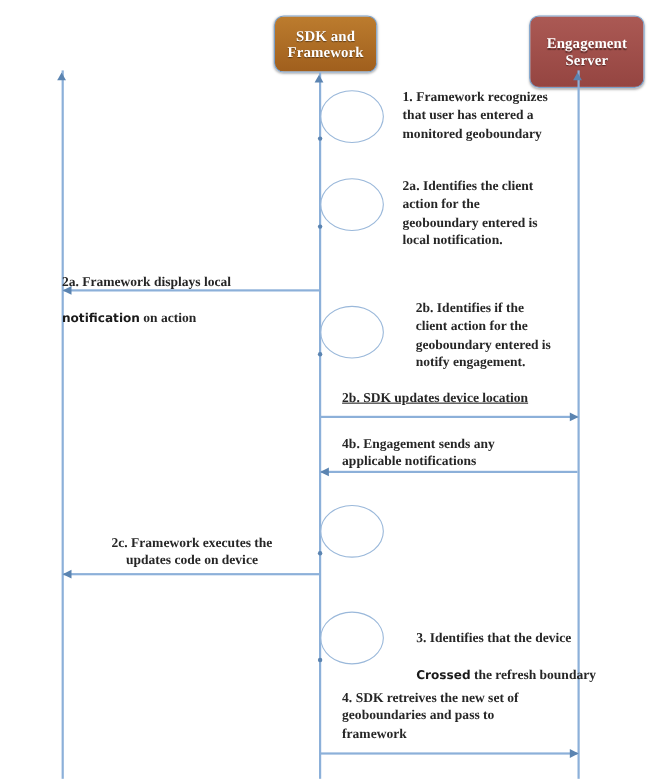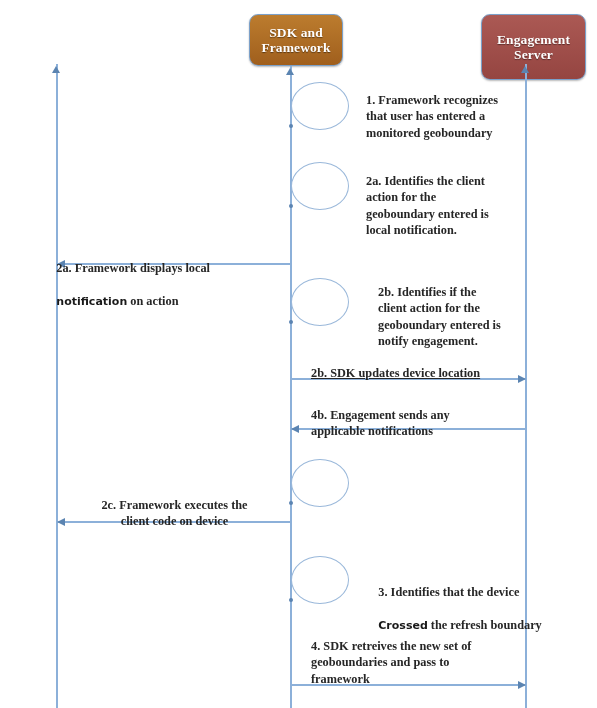--- a/index.html
+++ b/index.html
@@ -54,21 +54,20 @@
   .arrow-head.left{  border-right:8px solid #5b84b1; }
   
   .msg-label{
     position:absolute;
     font-family:"Liberation Serif", serif;
     font-weight:bold;
     font-size:12.3px;
     line-height:16.4px;
     color:#262626;
     white-space:pre-wrap;
-    margin-top:12px;
   }
   .msg-label.center{ text-align:center; }
   
   .alt-word{
     font-family:"DejaVu Sans", sans-serif;
     font-weight:bold;
     font-size:11px;
     color:#1a1a1a;
   }
   
@@ -144,21 +143,21 @@
   <div class="arrow-head left" style="left:291px;top:424.5px;"></div>
   <div class="msg-label" style="left: 311px; top: 395px; width: 230px; white-space: pre-line;">4b. Engagement  sends any
 applicable notifications</div>
 
   <div class="selfloop" style="left:291px;top:459px;width:56px;height:46px;"></div>
   <div class="loop-dot" style="left:289px;top:501px;"></div>
 
   <div class="msg-line" style="left:57px;top:521px;width:234px;"></div>
   <div class="arrow-head left" style="left:57px;top:517.5px;"></div>
   <div class="msg-label center" style="left: 72px; top: 485px; width: 205px; white-space: pre-line;">2c. Framework executes the
-client code on device</div>
+updates code on device</div>
 
   <div class="selfloop" style="left:291px;top:556px;width:56px;height:46px;"></div>
   <div class="loop-dot" style="left:289px;top:598px;"></div>
   <div class="msg-label" style="left:366px;top:556px;width:200px;">
     <span>3. Identifies that the device</span><br>
     <span class="alt-word">Crossed</span><span> the refresh boundary</span>
   </div>
 
   <div class="msg-line" style="left:291px;top:684px;width:234px;"></div>
   <div class="arrow-head right" style="left:518px;top:680.5px;"></div>

